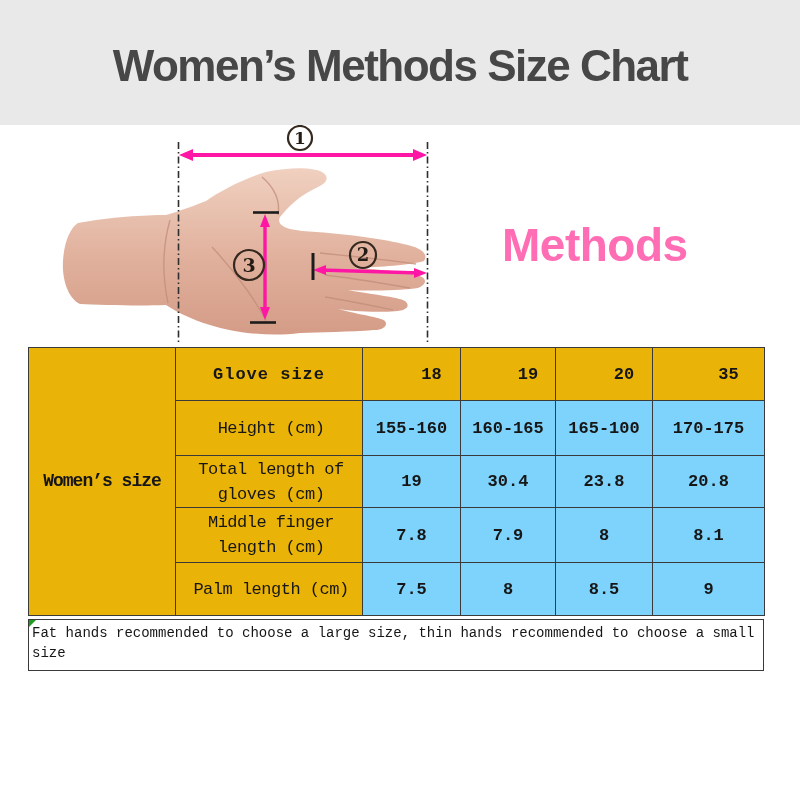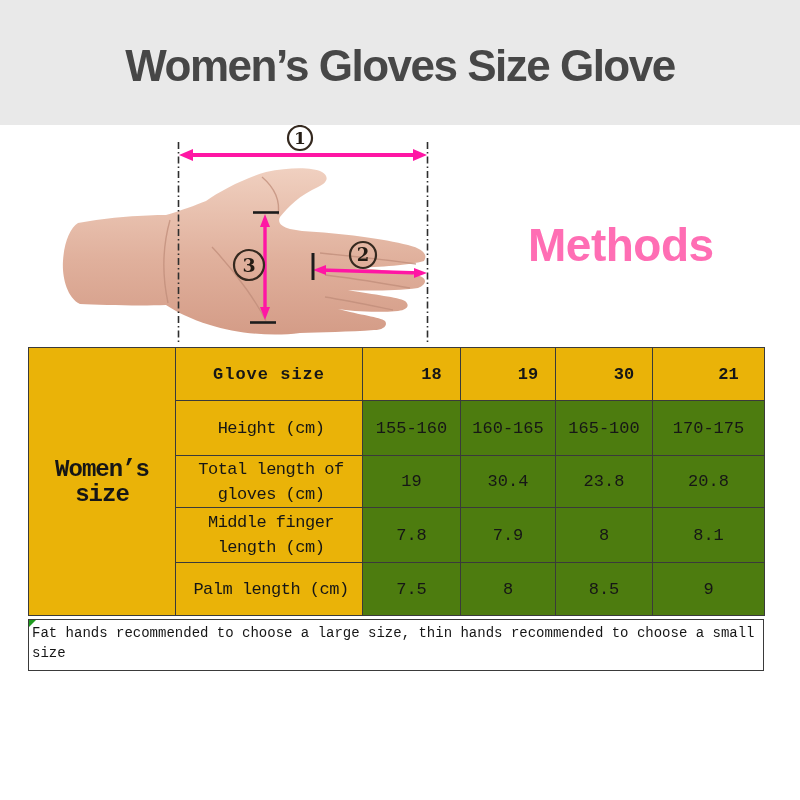--- a/index.html
+++ b/index.html
@@ -29,21 +29,21 @@
 
   
   .diagram {
     position: relative;
     height: 220px;
     background: #ffffff;
   }
   .diagram svg { position: absolute; left: 0; top: 0; }
   .methods-label {
     position: absolute;
-    left: 528px; top: 93px;
+    left: 502px; top: 93px;
     font-size: 46px;
     font-weight: bold;
     letter-spacing: -0.5px;
     color: #ff6eb4;
   }
 
   
   .notes { padding: 5px 0 0 40px; }
   .note-line {
     font-size: 22px;
@@ -64,22 +64,22 @@
     color: #161616;
   }
   table.size-table td {
     border: 1.6px solid #3a3a3a;
     text-align: center;
     vertical-align: middle;
     line-height: 25px;
     overflow: hidden;
   }
   td.cell-gray { background: #eab308; }
-  td.cell-white { background: #4d7c0f; }
-  td.row-group { font-weight: bold; font-size: 24px; letter-spacing: -1px; }
+  td.cell-white { background: #7dd3fc; font-weight: bold; }
+  td.row-group { font-weight: bold; font-size: 18px; letter-spacing: -1px; }
   td.col-head { font-weight: bold; letter-spacing: 1px; }
   td.size-head { font-weight: bold; padding-left: 40px; }
   td.row-label { text-align: left; padding-left: 4px; letter-spacing: -0.5px; }
   tr.r-head  { height: 53px; }
   tr.r-1 { height: 55px; }
   tr.r-2 { height: 52px; }
   tr.r-3 { height: 55px; padding-left: 8px; }
   tr.r-4 { height: 53px; }
 
   
@@ -101,21 +101,21 @@
     border-top: 7px solid #1f9b1f;
     border-right: 7px solid transparent;
   }
 </style>
 </head>
 <body>
 
 <div class="page">
 
   <div class="header-band">
-    <div class="page-title">Women’s Gloves Size Glove</div>
+    <div class="page-title">Women’s Methods Size Chart</div>
   </div>
 
   <div class="diagram">
     <svg width="800" height="220" viewBox="0 0 800 220">
       <defs>
         <linearGradient id="skin" x1="0" y1="0" x2="0" y2="1">
           <stop offset="0" stop-color="#f0d0c0"></stop>
           <stop offset="0.55" stop-color="#e0b09c"></stop>
           <stop offset="1" stop-color="#d49c87"></stop>
         </linearGradient>
@@ -212,22 +212,22 @@
         <col style="width:95px">
           <col style="width:97px">
           <col style="width:112px">
       </colgroup>
       <tbody>
         <tr class="r-head">
           <td class="cell-gray row-group" rowspan="5">Women’s size</td>
           <td class="cell-gray col-head">Glove size</td>
           <td class="cell-gray size-head">18</td>
           <td class="cell-gray size-head">19</td>
-          <td class="cell-gray size-head">30</td>
-          <td class="cell-gray size-head">21</td>
+          <td class="cell-gray size-head">20</td>
+          <td class="cell-gray size-head">35</td>
         </tr>
         <tr class="r-1">
           <td class="cell-gray row-label">Height (cm)</td>
           <td class="cell-white">155-160</td>
           <td class="cell-white">160-165</td>
           <td class="cell-white">165-100</td>
           <td class="cell-white">170-175</td>
         </tr>
         <tr class="r-2">
           <td class="cell-gray row-label">Total length of gloves (cm)</td>

